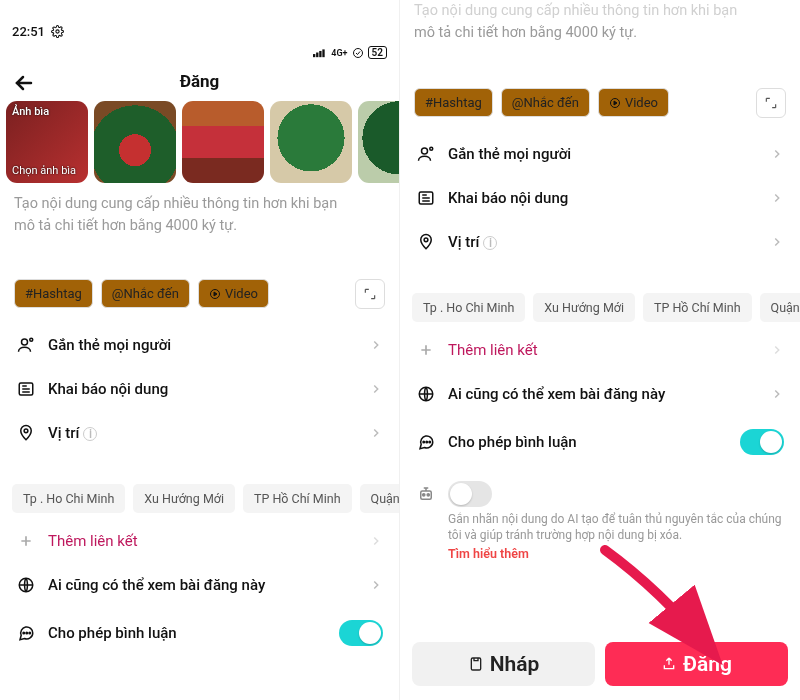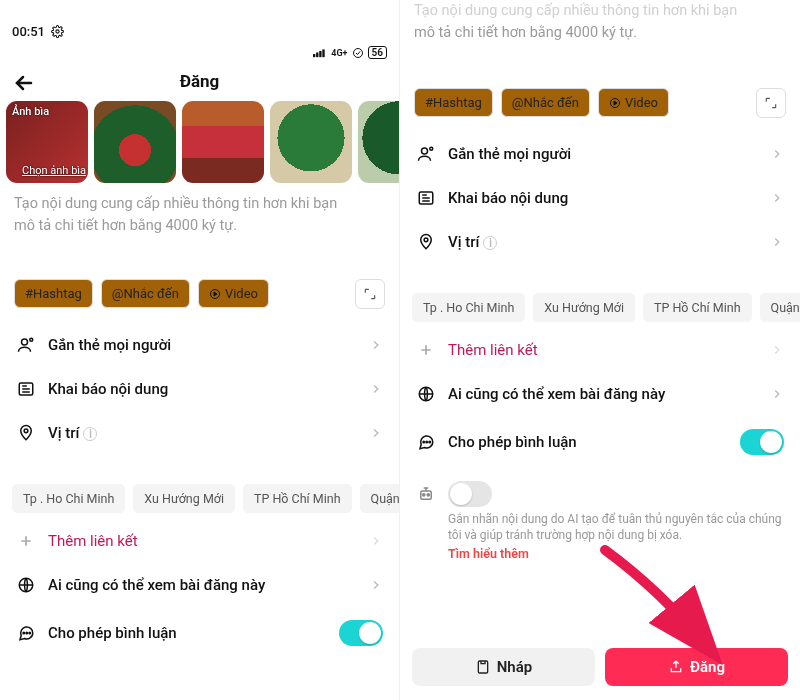--- a/index.html
+++ b/index.html
@@ -42,21 +42,21 @@
   .thumb {
     width: 82px; height:82px; border-radius:11px; flex:0 0 auto;
     position:relative; overflow:hidden;
   }
   .thumb.cover { background: linear-gradient(135deg,#7a2020,#b83030);}
   .thumb.tree1 { background: radial-gradient(circle at 50% 60%, #c53030 0 25%, #1e5e2a 25% 70%, #7a4a25 70%);}
   .thumb.tree2 { background: linear-gradient(180deg,#b85c2c 0 30%, #c5303a 30% 70%, #7a2a20 70%);}
   .thumb.tree3 { background: radial-gradient(circle at 50% 45%, #2a7a3a 0 55%, #d6c9a8 55%);}
   .thumb.tree4 { background: radial-gradient(circle at 50% 45%, #1a5a2a 0 60%, #bca 60%);}
   .cover-txt { position:absolute; top:4px; left:6px; color:#fff; font-size:11px; font-weight:500; text-shadow:0 0 2px #000;}
-  .cover-opt { position:absolute; bottom:6px; left:16px; color:#fff; font-size:11px; line-height:1.2; text-shadow:0 0 2px #000;text-decoration:underline;}
+  .cover-opt { position:absolute; bottom:6px; left:6px; color:#fff; font-size:11px; line-height:1.2; text-shadow:0 0 2px #000;}
 
   .desc-area {
     padding: 10px 14px 6px; color:#9a9a9a; font-size:14.5px; line-height:1.5;
   }
 
   .tagrow {
     display:flex; gap:8px; align-items:center; padding: 8px 14px;
   }
   .chip {
     border:1px solid #ddd; border-radius:6px; padding:6px 10px;
@@ -103,22 +103,22 @@
 
   .ai-sub {
     padding: 0 16px 0 48px; font-size:12px; color:#999; line-height:1.4;
   }
   .ai-learn { color:#ef4444; font-weight:600; font-size:12.5px; padding:2px 16px 8px 48px;}
 
   .bottombar {
     display:flex; gap:10px; padding:10px 12px 14px; margin-top:auto;
   }
   .btn {
-    flex:1; height:38px; border-radius:8px; display:flex; align-items:center; justify-content:center;
-    gap:6px; font-size:15px; font-weight:600;
+    flex:1; height:44px; border-radius:8px; display:flex; align-items:center; justify-content:center;
+    gap:6px; font-size:21px; font-weight:600;
   }
   .btn-draft { background:#f1f1f1; color:#222;}
   .btn-post  { background:#fe2c55; color:#fff;}
 
   .right-top-fade {
     padding: 0 14px 4px; color:#9a9a9a; font-size:14.5px; line-height:1.5;
   }
 
   
   .arrow-wrap {
@@ -127,21 +127,21 @@
 
   svg { display:block; }
 </style>
 </head>
 <body>
 
 <div class="pane pane-left">
 
   <div class="statusbar">
     <div style="display:flex;align-items:center;gap:6px;">
-      <span>00:51</span>
+      <span>22:51</span>
       <span>
         <svg width="13" height="13" viewBox="0 0 24 24" fill="none" stroke="#111" stroke-width="2">
             <circle cx="12" cy="12" r="3"></circle>
             <path d="M19.4 15a1.7 1.7 0 0 0 .3 1.8l.1.1a2 2 0 1 1-2.8 2.8l-.1-.1a1.7 1.7 0 0 0-1.8-.3 1.7 1.7 0 0 0-1 1.5V21a2 2 0 1 1-4 0v-.1a1.7 1.7 0 0 0-1-1.5 1.7 1.7 0 0 0-1.8.3l-.1.1a2 2 0 1 1-2.8-2.8l.1-.1a1.7 1.7 0 0 0 .3-1.8 1.7 1.7 0 0 0-1.5-1H3a2 2 0 1 1 0-4h.1a1.7 1.7 0 0 0 1.5-1 1.7 1.7 0 0 0-.3-1.8l-.1-.1a2 2 0 1 1 2.8-2.8l.1.1a1.7 1.7 0 0 0 1.8.3 1.7 1.7 0 0 0 1-1.5V3a2 2 0 1 1 4 0v.1a1.7 1.7 0 0 0 1 1.5 1.7 1.7 0 0 0 1.8-.3l.1-.1a2 2 0 1 1 2.8 2.8l-.1.1a1.7 1.7 0 0 0-.3 1.8 1.7 1.7 0 0 0 1.5 1H21a2 2 0 1 1 0 4h-.1a1.7 1.7 0 0 0-1.5 1z"></path>
           </svg>
       </span>
     </div>
     <div class="status-icons">
       <span>
         <svg width="14" height="11" viewBox="0 0 18 12">
@@ -151,21 +151,21 @@
             <rect x="12" y="2" width="3" height="10" fill="#111"></rect>
           </svg>
       </span>
       <span style="font-size:9px;font-weight:600;">4G+</span>
       <span>
         <svg width="12" height="12" viewBox="0 0 24 24" fill="none" stroke="#111" stroke-width="2">
             <circle cx="12" cy="12" r="9"></circle>
             <path d="M8 12l3 3 5-6"></path>
           </svg>
       </span>
-      <span class="batt">56</span>
+      <span class="batt">52</span>
     </div>
   </div>
 
   <div class="hdr">
     <span class="back">
       <svg width="24" height="24" viewBox="0 0 24 24" fill="none" stroke="#111" stroke-width="2.5" stroke-linecap="round">
           <path d="M19 12H5"></path>
           <path d="M11 18l-6-6 6-6"></path>
         </svg>
     </span>

